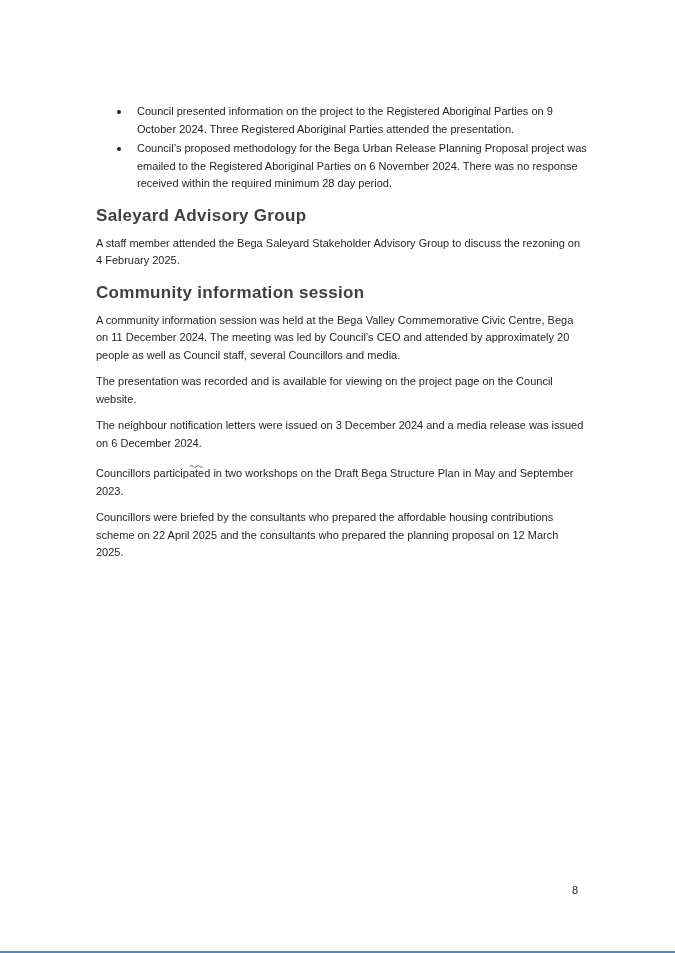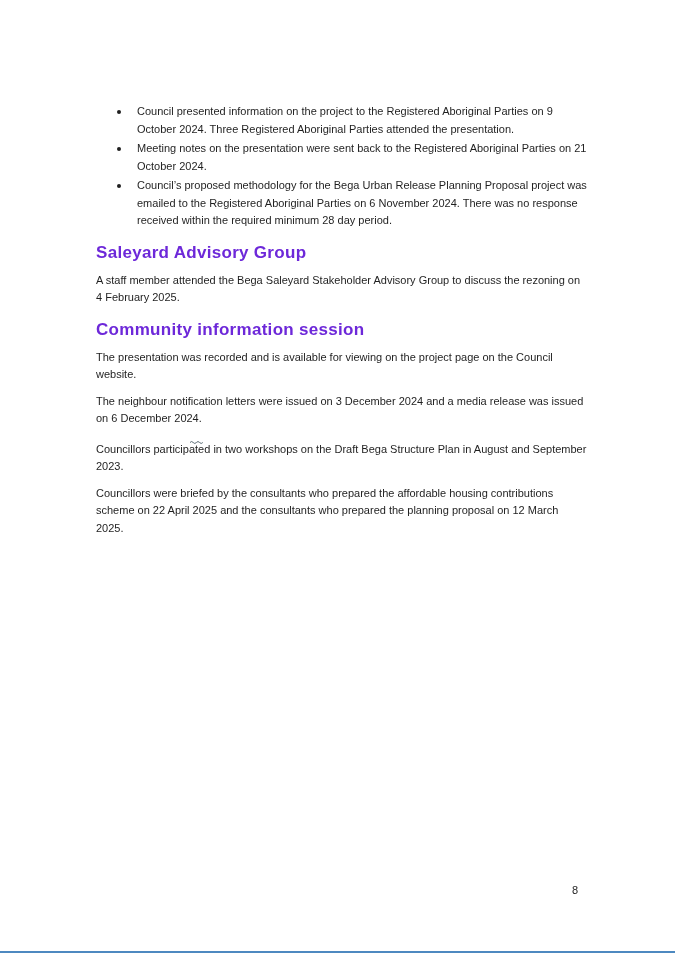--- a/index.html
+++ b/index.html
@@ -42,21 +42,21 @@
     width: 4px;
     height: 4px;
     border-radius: 50%;
     background: #1f1f1f;
   }
   section h2 {
     font-size: 17px;
     line-height: 20px;
     font-weight: bold;
     letter-spacing: 0.3px;
-    color: #6d28d9;
+    color: #404040;
     margin: 13px 0 9px 0;
     position: relative;
   }
   section p {
     font-size: 11px;
     line-height: 17.5px;
     margin: 0 0 9px 0;
   }
   .page-number {
     position: absolute;
@@ -89,51 +89,48 @@
 <div class="page">
   <div class="content">
 
     <ul class="bullets">
       <li>
         <span class="bullet-marker"></span>
         <span>Council presented information on the project to the Registered Aboriginal Parties on 9 October 2024. Three Registered Aboriginal Parties attended the presentation.</span>
       </li>
       <li>
         <span class="bullet-marker"></span>
-        <span>Meeting notes on the presentation were sent back to the Registered Aboriginal Parties on 21 October 2024.</span>
-      </li>
-      <li>
-        <span class="bullet-marker"></span>
         <span>Council’s proposed methodology for the Bega Urban Release Planning Proposal project was emailed to the Registered Aboriginal Parties on 6 November 2024. There was no response received within the required minimum 28 day period.</span>
       </li>
     </ul>
 
     <section>
       <h2>Saleyard Advisory Group</h2>
       <p>A staff member attended the Bega Saleyard Stakeholder Advisory Group to discuss the rezoning on 4 February 2025.</p>
     </section>
 
     <section>
     </section>
 
     <section>
       <h2>Community information session</h2>
+      <p>A community information session was held at the Bega Valley Commemorative Civic Centre, Bega on 11 December 2024. The meeting was led by Council’s CEO and attended by approximately 20 people as well as Council staff, several Councillors and media.</p>
       <p>The presentation was recorded and is available for viewing on the project page on the Council website.</p>
       <p>The neighbour notification letters were issued on 3 December 2024 and a media release was issued on 6 December 2024.</p>
     </section>
 
     <section>
       <h2>
         <span class="squiggle">
           <svg width="13" height="4" viewBox="0 0 13 4">
             <path d="M0 2.5 Q1.6 0.5 3.2 2.5 T6.4 2.5 T9.6 2.5 T12.8 2.5" stroke="#5a6b74" stroke-width="1" fill="none"></path>
           </svg>
         </span>
       </h2>
-      <p>Councillors participated in two workshops on the Draft Bega Structure Plan in August and September 2023.</p>
+      <p>Councillors participated in two workshops on the Draft Bega Structure Plan in May and September 2023.</p>
       <p>Councillors were briefed by the consultants who prepared the affordable housing contributions scheme on 22 April 2025 and the consultants who prepared the planning proposal on 12 March 2025.</p>
     </section>
 
   </div>
 
   <div class="page-number">8</div>
   <div class="bottom-rule"></div>
 </div>
 
 </body></html>

